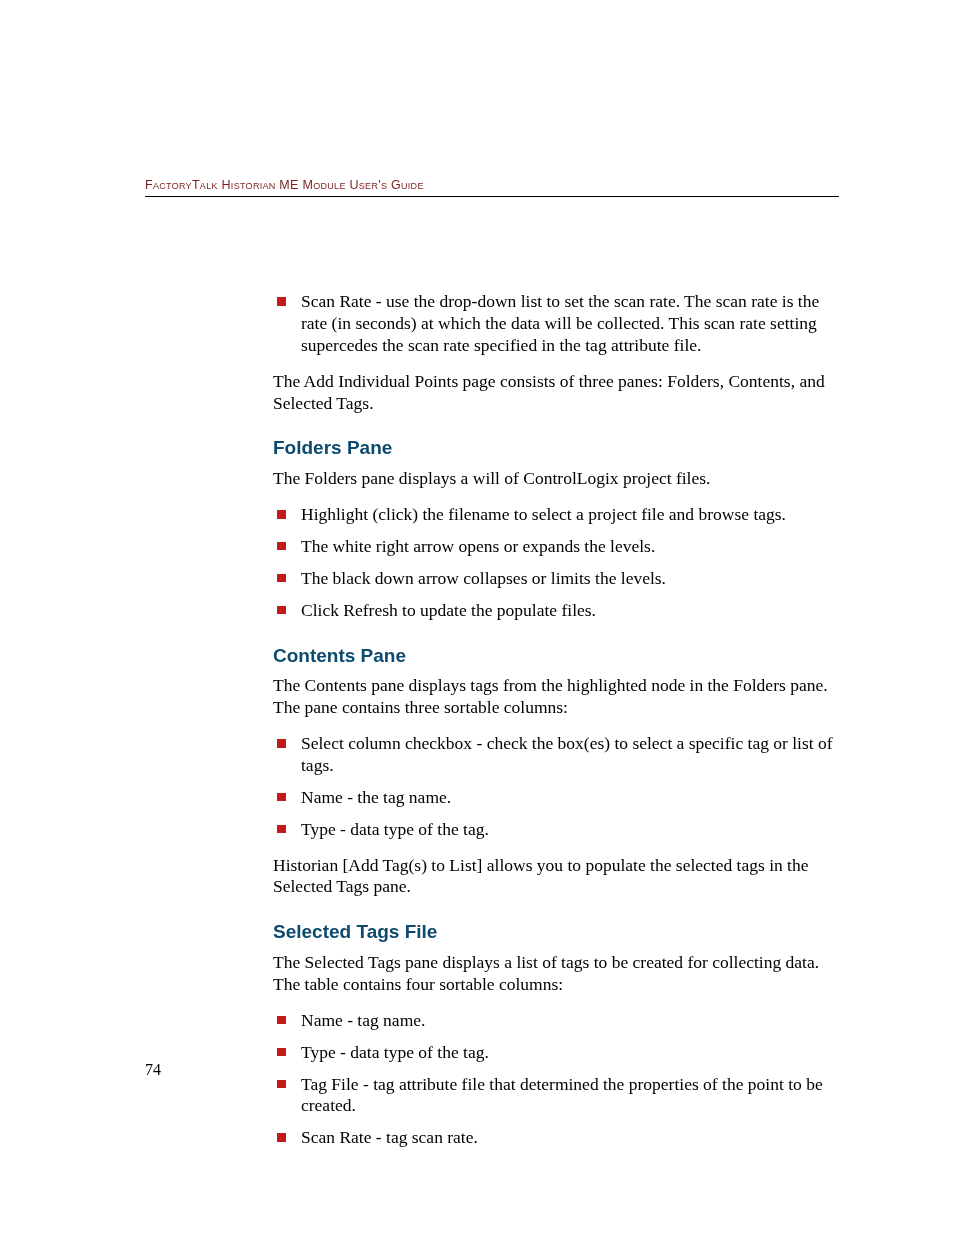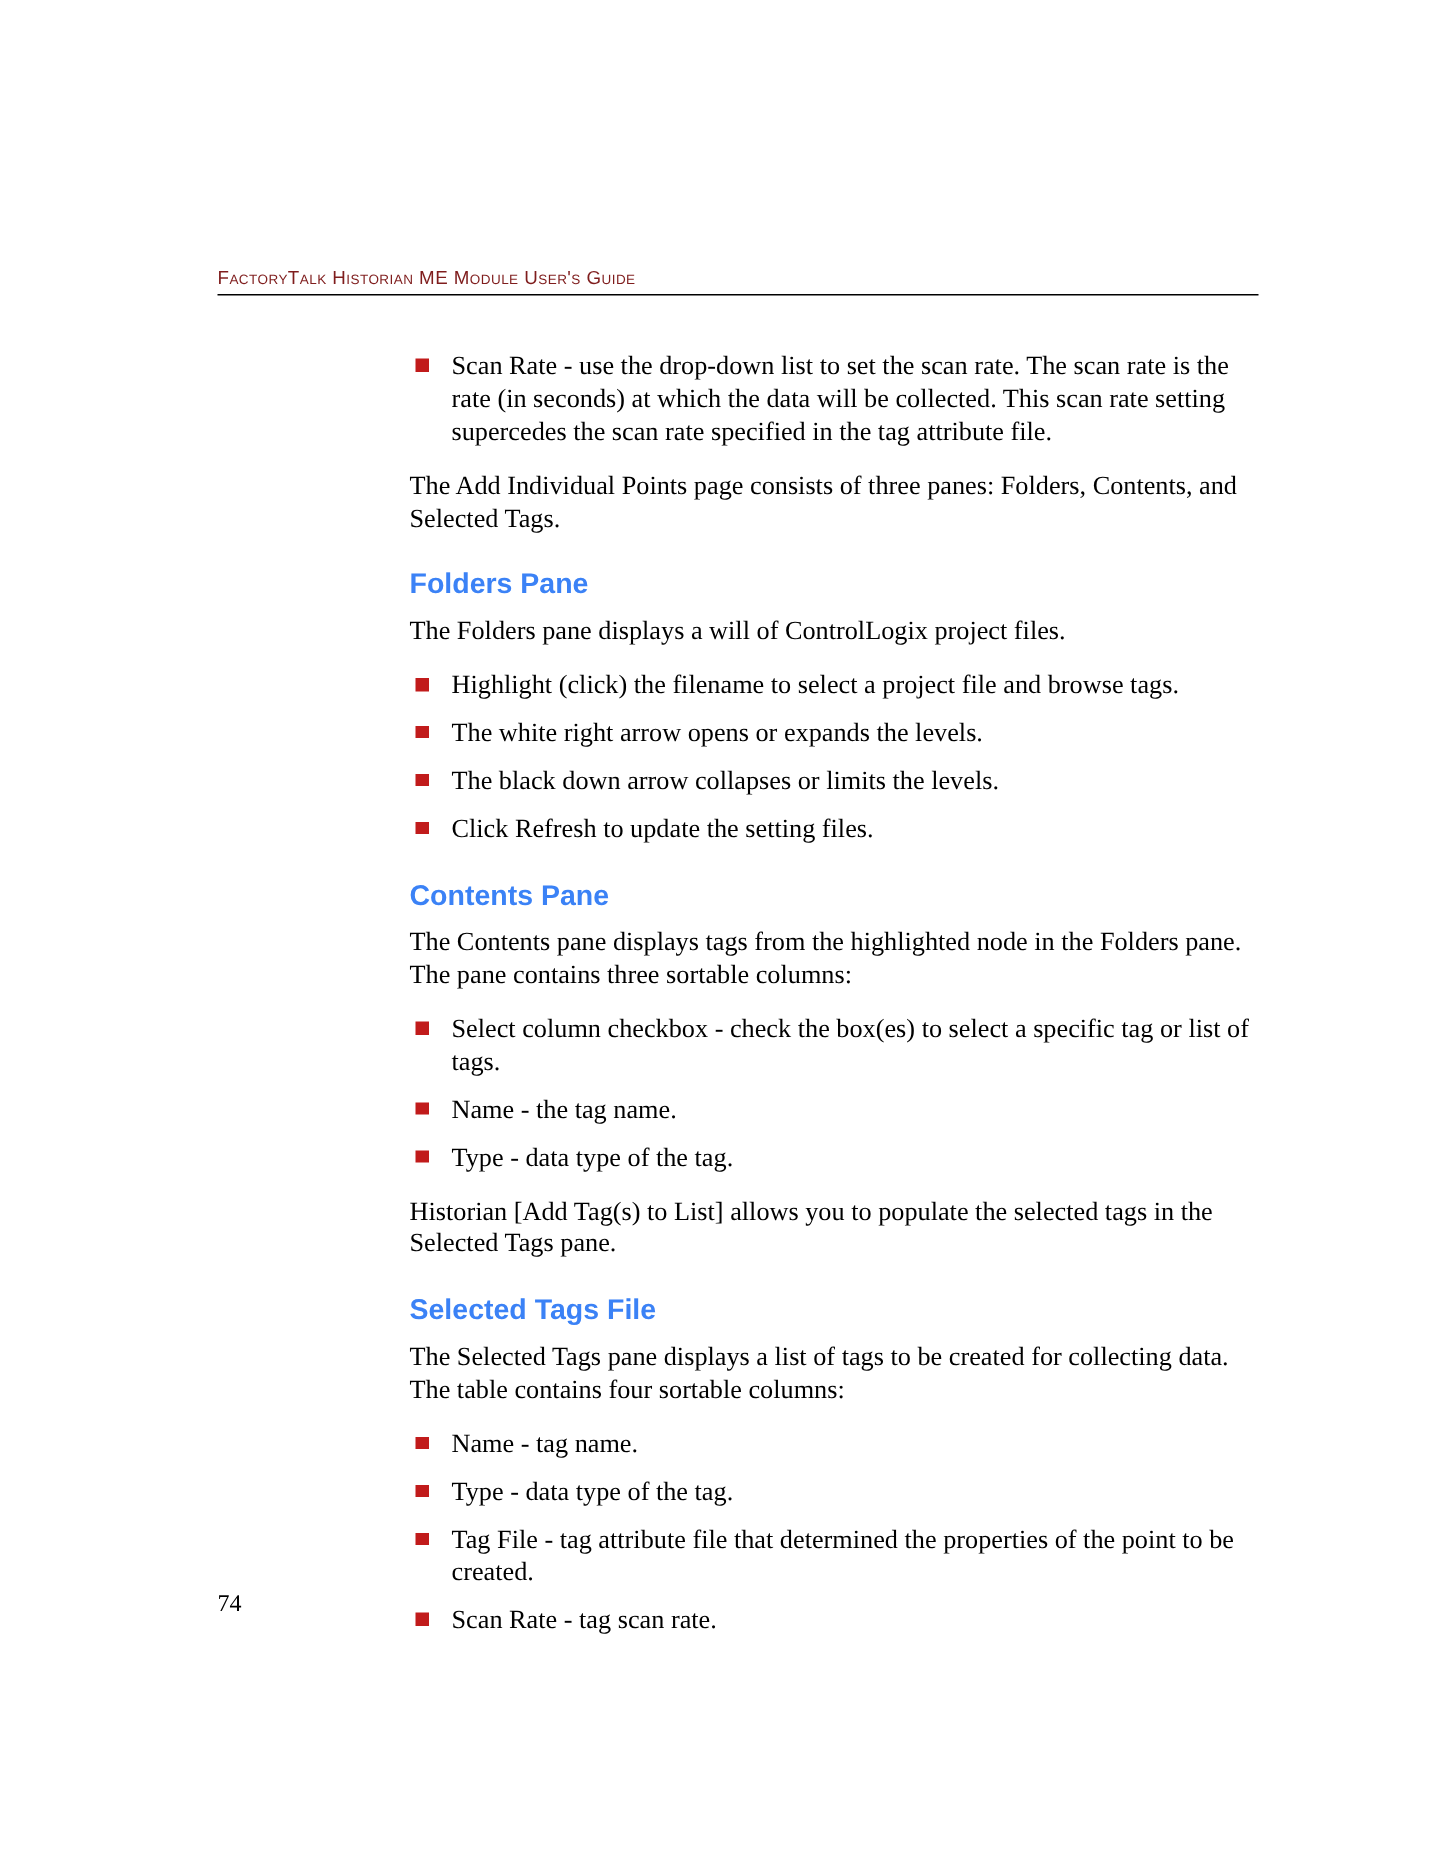--- a/index.html
+++ b/index.html
@@ -25,21 +25,21 @@
     right: 115px;
     font-family: Arial, Helvetica, sans-serif;
     font-size: 12.5px;
     font-variant: small-caps;
     letter-spacing: 0.3px;
     border-bottom: 1.5px solid #000;
     padding-bottom: 4px;
     color: #7f1d1d;
   }
   .content {
-    margin-top: 53px;
+    margin-top: 111px;
     margin-left: 128px;
     width: 560px;
     font-size: 17.5px;
     line-height: 1.25;
   }
   .content p {
     margin: 0 0 14px 0;
   }
   ul.bullets {
     list-style: none;
@@ -58,21 +58,21 @@
     top: 6px;
     width: 8.5px;
     height: 8.5px;
     background: #c11b1b;
   }
   h2.section {
     font-family: Arial, Helvetica, sans-serif;
     font-weight: bold;
     font-size: 19px;
     margin: 22px 0 8px 0;
-    color: #3b82f6;
+    color: #0c4a6e;
   }
   .page-number {
     position: absolute;
     left: 145px;
     bottom: 156px;
     font-family: "Times New Roman", Times, serif;
     font-size: 16px;
   }
 </style>
 </head>
@@ -98,21 +98,21 @@
       <li>
         <span>Highlight (click) the filename to select a project file and browse tags.</span>
       </li>
       <li>
         <span>The white right arrow opens or expands the levels.</span>
       </li>
       <li>
         <span>The black down arrow collapses or limits the levels.</span>
       </li>
       <li>
-        <span>Click Refresh to update the setting files.</span>
+        <span>Click Refresh to update the populate files.</span>
       </li>
     </ul>
 
     <h2 class="section">Contents Pane</h2>
     <p>The Contents pane displays tags from the highlighted node in the Folders pane. The pane contains three sortable columns:</p>
     <ul class="bullets">
       <li>
         <span>Select column checkbox - check the box(es) to select a specific tag or list of tags.</span>
       </li>
       <li>

